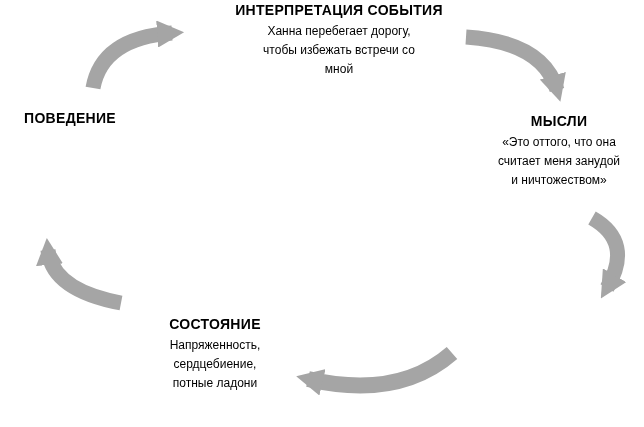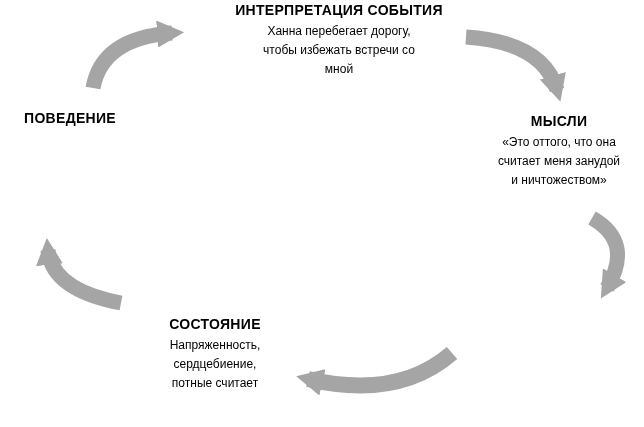--- a/index.html
+++ b/index.html
@@ -83,20 +83,20 @@
     <div class="body">«Это оттого, что она
 считает меня занудой
 и ничтожеством»</div>
   </div>
 
 
   <div class="node node-state">
     <div class="title">СОСТОЯНИЕ</div>
     <div class="body">Напряженность,
 сердцебиение,
-потные считает</div>
+потные ладони</div>
   </div>
 
   <div class="node node-behavior">
     <div class="title">ПОВЕДЕНИЕ</div>
   </div>
 
 </div>
 
 </body></html>

